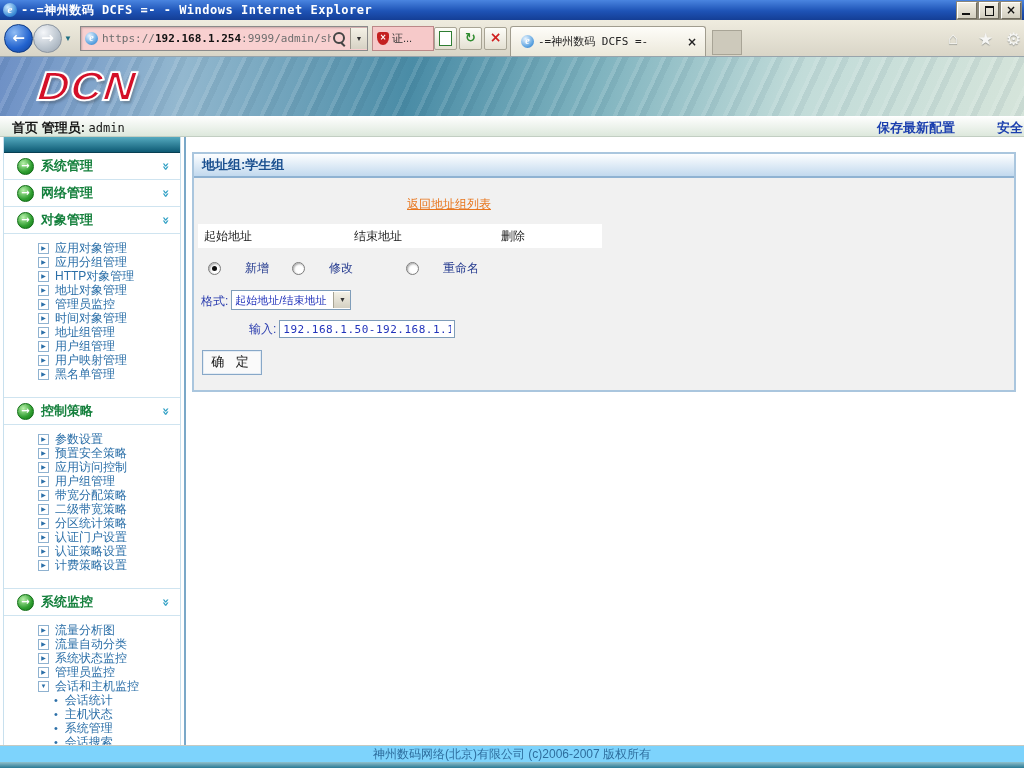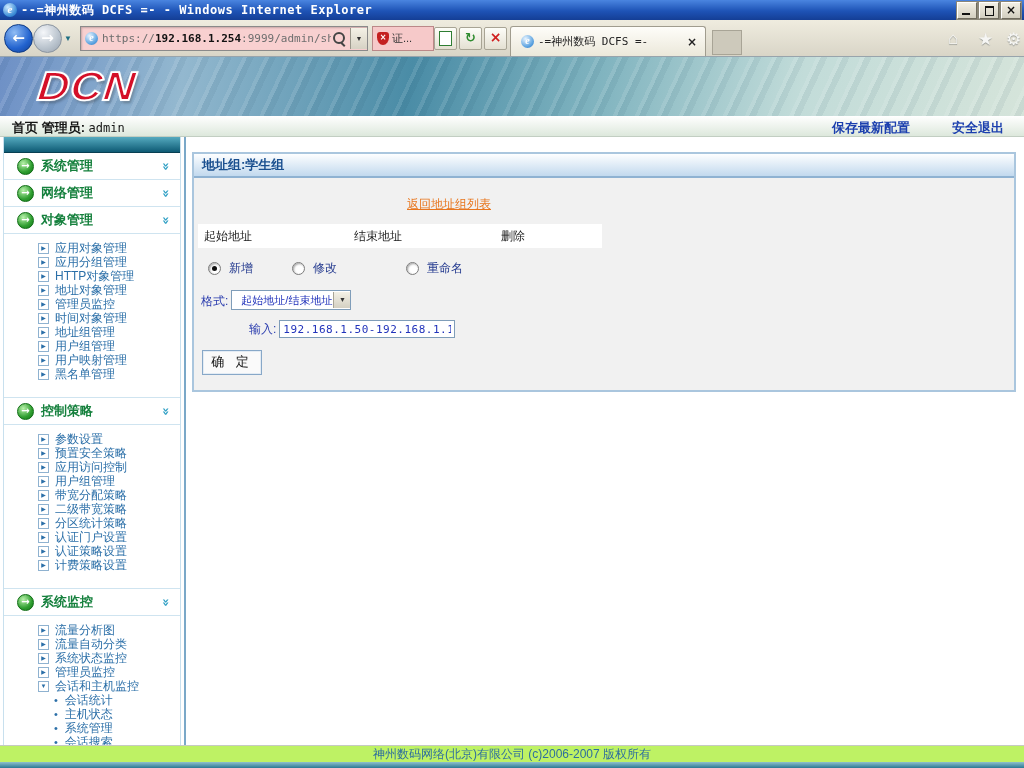--- a/index.html
+++ b/index.html
@@ -71,21 +71,21 @@
   .dcn-logo{position:absolute;left:38px;top:4px;z-index:2;
     font:italic 900 44px "Liberation Sans",sans-serif;color:#d40f28;letter-spacing:1px;
     -webkit-text-stroke:2px #fff;text-shadow:0 0 3px rgba(255,255,255,.9),2px 3px 3px rgba(0,0,0,.3);
     transform:skewX(-6deg) scaleY(.92);}
 
   
   .navstrip{position:absolute;left:0;top:116px;width:1024px;height:21px;
     background:linear-gradient(#ffffff,#dde8dc);border-bottom:1px solid #c2cec2;box-sizing:border-box;}
   .ns-left{position:absolute;left:12px;top:3px;font-weight:bold;color:#151515;font-size:13px;}
   .ns-admin{font-weight:bold;} .ns-adminval{font:12px "DejaVu Sans Mono",monospace;font-weight:normal;}
-  .ns-link{position:absolute;top:3px;font-weight:bold;font-size:13px;color:#1b3fae;cursor:pointer;}
+  .ns-link{position:absolute;top:3px;font-weight:bold;font-size:13px;color:#1b3fae;cursor:pointer;margin-left:45px;}
   .ns-save{left:832px;} .ns-exit{left:952px;}
 
   
   .bodyarea{position:absolute;left:0;top:137px;width:1024px;height:608px;background:#fff;}
 
   
   .sidebar{position:absolute;left:0;top:0;width:186px;height:608px;background:#fff;
     border-right:2px solid #7aa8c8;box-sizing:border-box;overflow:hidden;}
   .menu-box{margin:0 3px 0 3px;border:1px solid #c8e0ee;border-top:none;}
   .tealbar{height:15px;background:linear-gradient(#55aabf,#0e5a74);border-bottom:1px solid #083f52;}
@@ -108,41 +108,41 @@
     border:2px solid #aac6de;background:#f1f1f1;}
   .panel-head{height:22px;background:linear-gradient(#fdfeff,#c2d9ee);border-bottom:2px solid #8fb2d2;
     display:flex;align-items:center;padding:0 8px;font-weight:bold;font-size:13px;color:#1a4f8f;}
   .panel-body{position:relative;height:210px;}
   .back-link{position:absolute;left:0;top:18px;width:510px;text-align:center;
     color:#e8761e;text-decoration:underline;font-size:12px;cursor:pointer;}
   .addr-table{position:absolute;left:4px;top:46px;width:404px;height:24px;background:#fff;
     display:flex;align-items:center;padding-left:6px;box-sizing:border-box;}
   .th{font-size:12px;color:#222;} .th.c0{width:150px;} .th.c1{width:147px;} .th.c2{flex:1;}
   .radio-row{position:absolute;left:0;top:82px;height:18px;width:100%;}
-  .rgroup{position:absolute;top:0;display:flex;align-items:center;gap:8px;cursor:pointer;}
+  .rgroup{position:absolute;top:0;display:flex;align-items:center;gap:24px;cursor:pointer;}
   .rgroup:nth-child(1){left:14px;} .rgroup:nth-child(2){left:98px;} .rgroup:nth-child(3){left:212px;}
   .radio{width:11px;height:11px;border-radius:50%;background:#fff;border:1px solid #7c7c7c;
     box-shadow:inset 1px 1px 2px rgba(0,0,0,.35);position:relative;flex:0 0 auto;}
   .radio.on::after{content:"";position:absolute;left:3px;top:3px;width:5px;height:5px;border-radius:50%;background:#111;}
   .rlabel{font-size:12px;color:#243a8f;}
   .form-row{position:absolute;left:7px;display:flex;align-items:flex-end;}
   .row-format{top:112px;} .row-input{top:142px;margin-left:48px;}
   .flabel{font-size:12px;color:#2a3cae;margin-right:3px;}
   .dropdown{width:118px;height:18px;background:#fff;border:1px solid #7f9db9;display:flex;align-items:center;cursor:pointer;}
-  .dd-text{flex:1;font-size:11px;color:#2233bb;padding-left:9px;white-space:nowrap;overflow:hidden;}
+  .dd-text{flex:1;font-size:11px;color:#2233bb;padding-left:3px;white-space:nowrap;overflow:hidden;}
   .dd-btn{width:16px;height:16px;background:linear-gradient(#f4f1e6,#d4d0c2);border-left:1px solid #a8a494;
     font-size:7px;color:#333;text-align:center;line-height:16px;flex:0 0 auto;}
   .txt-input{width:168px;height:14px;border:1px solid #7f9db9;font:11px "DejaVu Sans Mono",monospace;
     color:#2233bb;padding:1px 3px;letter-spacing:.5px;}
   .ok-btn{position:absolute;left:8px;top:172px;width:58px;height:23px;background:#fafafa;
     border:1px solid #88a8c8;box-shadow:inset 0 0 0 1px #e4ecf4;
     font-size:13px;color:#111;letter-spacing:4px;text-align:center;line-height:21px;cursor:pointer;}
 
   
-  .footer{position:absolute;left:0;top:745px;width:1024px;height:17px;background:#bef264;
+  .footer{position:absolute;left:0;top:745px;width:1024px;height:17px;background:#7dd3fc;
     border-top:1px solid #c6cac2;text-align:center;font-size:12px;color:#2e6e9e;line-height:17px;box-sizing:border-box;}
   .bstrip{position:absolute;left:0;top:762px;width:1024px;height:6px;
     background:linear-gradient(#8fc0cc,#2a7a95);}
 </style>
 </head>
 <body>
 
 <div id="screen">
 
   <div class="titlebar">

